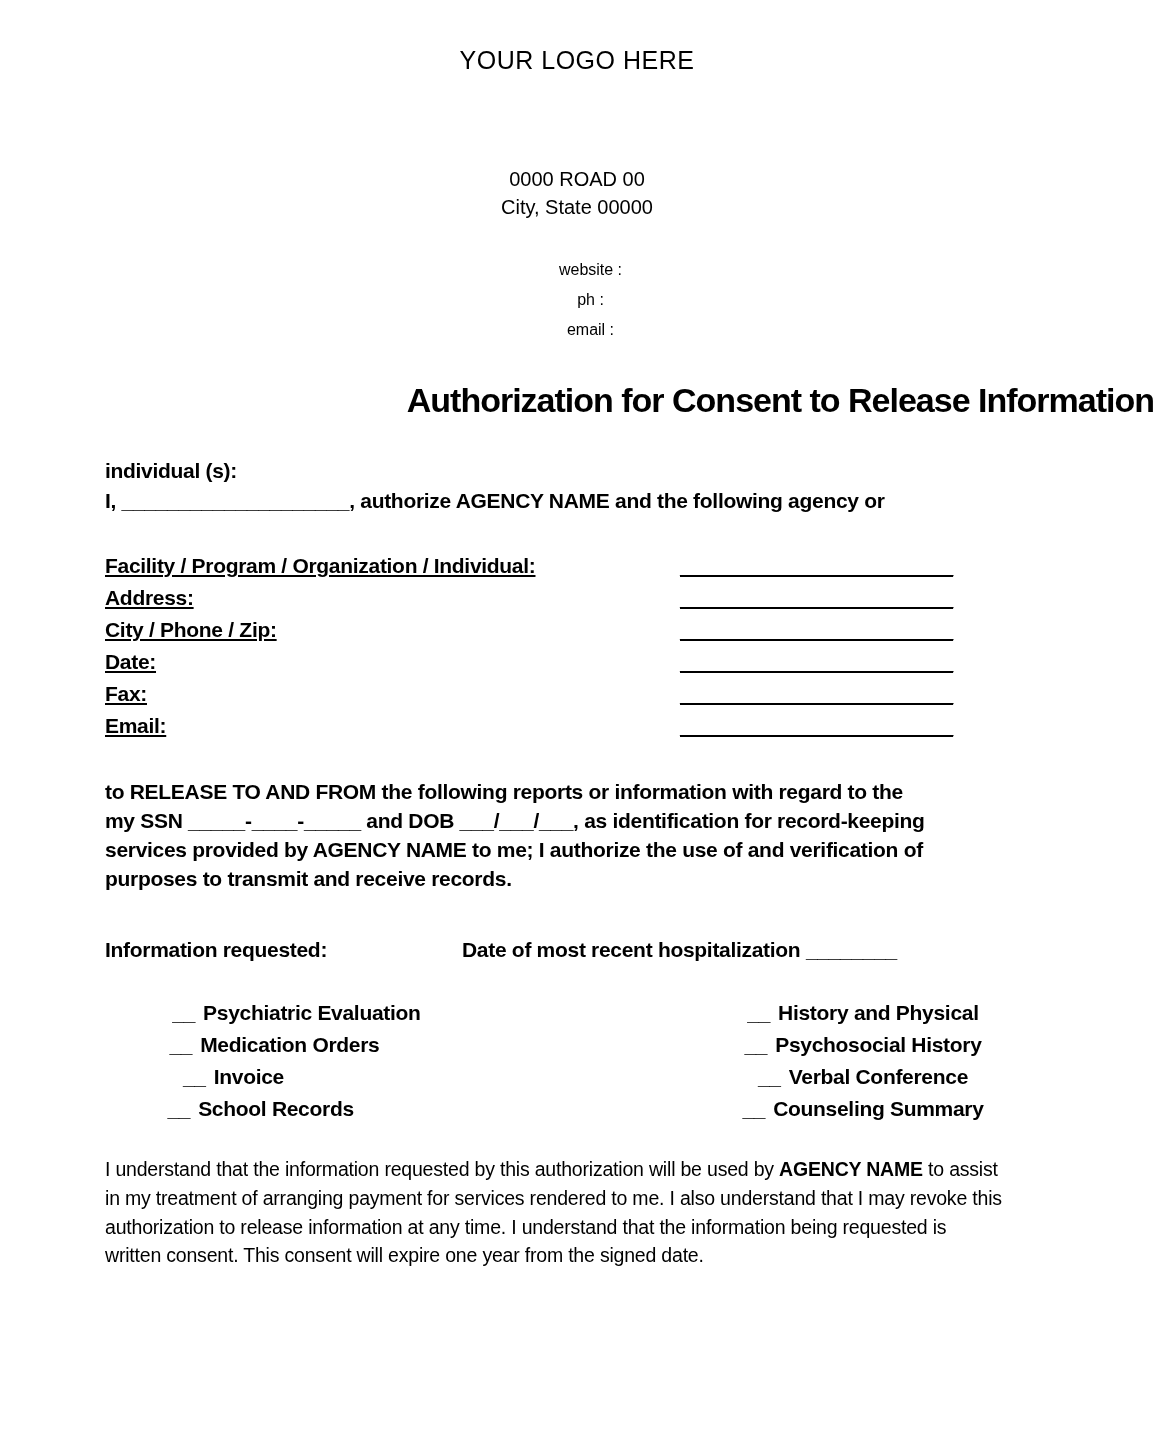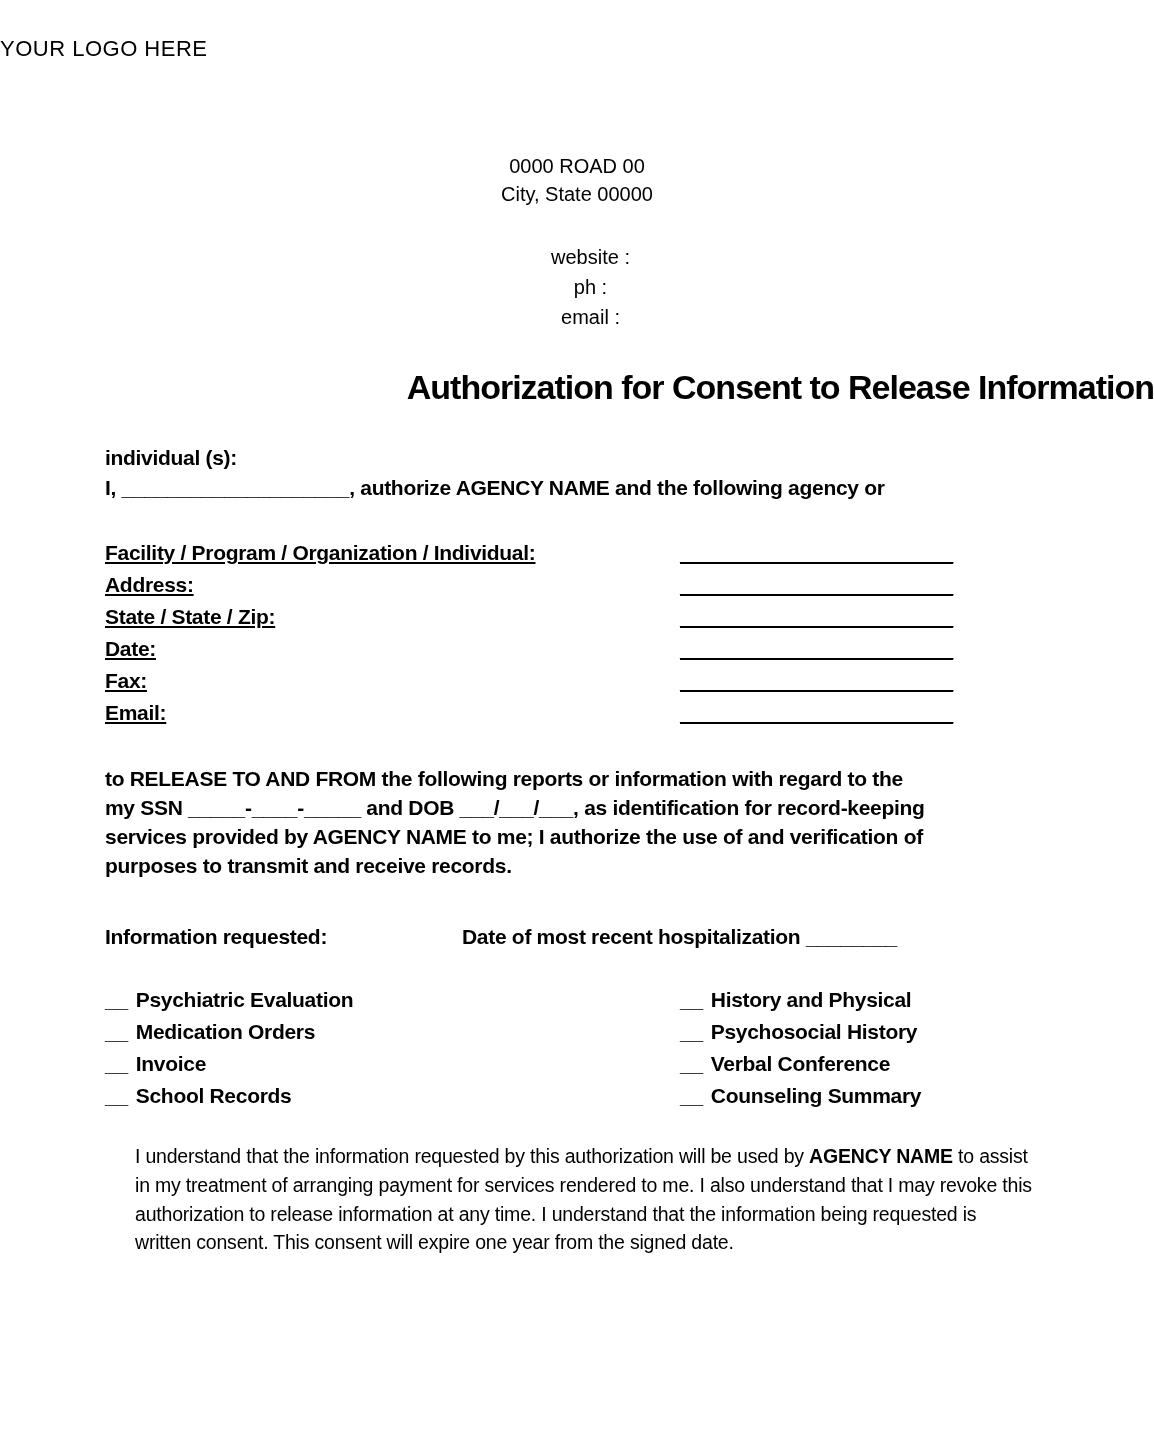--- a/index.html
+++ b/index.html
@@ -6,35 +6,35 @@
   html, body { margin: 0; padding: 0; }
   body {
     width: 1154px;
     height: 1456px;
     background: #ffffff;
     color: #000000;
     font-family: "Liberation Sans", sans-serif;
     overflow: hidden;
   }
   .logo {
-    padding-top: 36px;
-    text-align: left;
-    font-size: 22px;
+    padding-top: 46px;
+    text-align: center;
+    font-size: 25px;
     letter-spacing: 0.5px;
   }
   .address {
     margin-top: 90px;
     text-align: center;
     font-size: 20px;
     line-height: 28px;
   }
   .contact {
     margin-top: 34px;
     text-align: center;
-    font-size: 20px;
+    font-size: 16px;
     line-height: 30px;
     padding-left: 27px;
   }
   .title {
     margin: 36px 0 0 0;
     text-align: right;
     font-size: 34px;
     font-weight: bold;
     letter-spacing: -1px;
   }
@@ -72,31 +72,31 @@
     line-height: 30px;
     white-space: pre;
   }
   .info-label { width: 357px; flex: none; }
   .checks {
     margin-top: 32px;
     font-weight: bold;
     font-size: 21px;
     letter-spacing: -0.3px;
   }
-  .check-row { display: flex; line-height: 32px; height: 32px; }
+  .check-row { display: flex; line-height: 32px; height: 32px; justify-content: center; }
   .check-cell { display: flex; white-space: pre; }
   .check-cell.left { width: 575px; flex: none; }
   .chk-prefix { margin-right: 8px; }
   .disclaimer {
     margin-top: 30px;
     font-weight: normal;
     font-size: 19.5px;
     letter-spacing: -0.2px;
   }
-  .disclaimer .dline { line-height: 28.75px; white-space: pre; margin-left: 30px; }
+  .disclaimer .dline { line-height: 28.75px; white-space: pre; }
   .b { font-weight: bold; }
 </style>
 </head>
 <body>
 
 <div class="page">
 
   <div class="logo">YOUR LOGO HERE</div>
 
   <div class="address">
@@ -122,21 +122,21 @@
     <div class="fields">
       <div class="field-row">
         <span class="field-label">Facility / Program / Organization / Individual:</span>
         <span class="field-blank">________________________</span>
       </div>
       <div class="field-row">
         <span class="field-label">Address:</span>
         <span class="field-blank">________________________</span>
       </div>
       <div class="field-row">
-        <span class="field-label">State / State / Zip:</span>
+        <span class="field-label">City / Phone / Zip:</span>
         <span class="field-blank">________________________</span>
       </div>
       <div class="field-row">
         <span class="field-label">Date:</span>
         <span class="field-blank">________________________</span>
       </div>
       <div class="field-row">
         <span class="field-label">Fax:</span>
         <span class="field-blank">________________________</span>
       </div>

